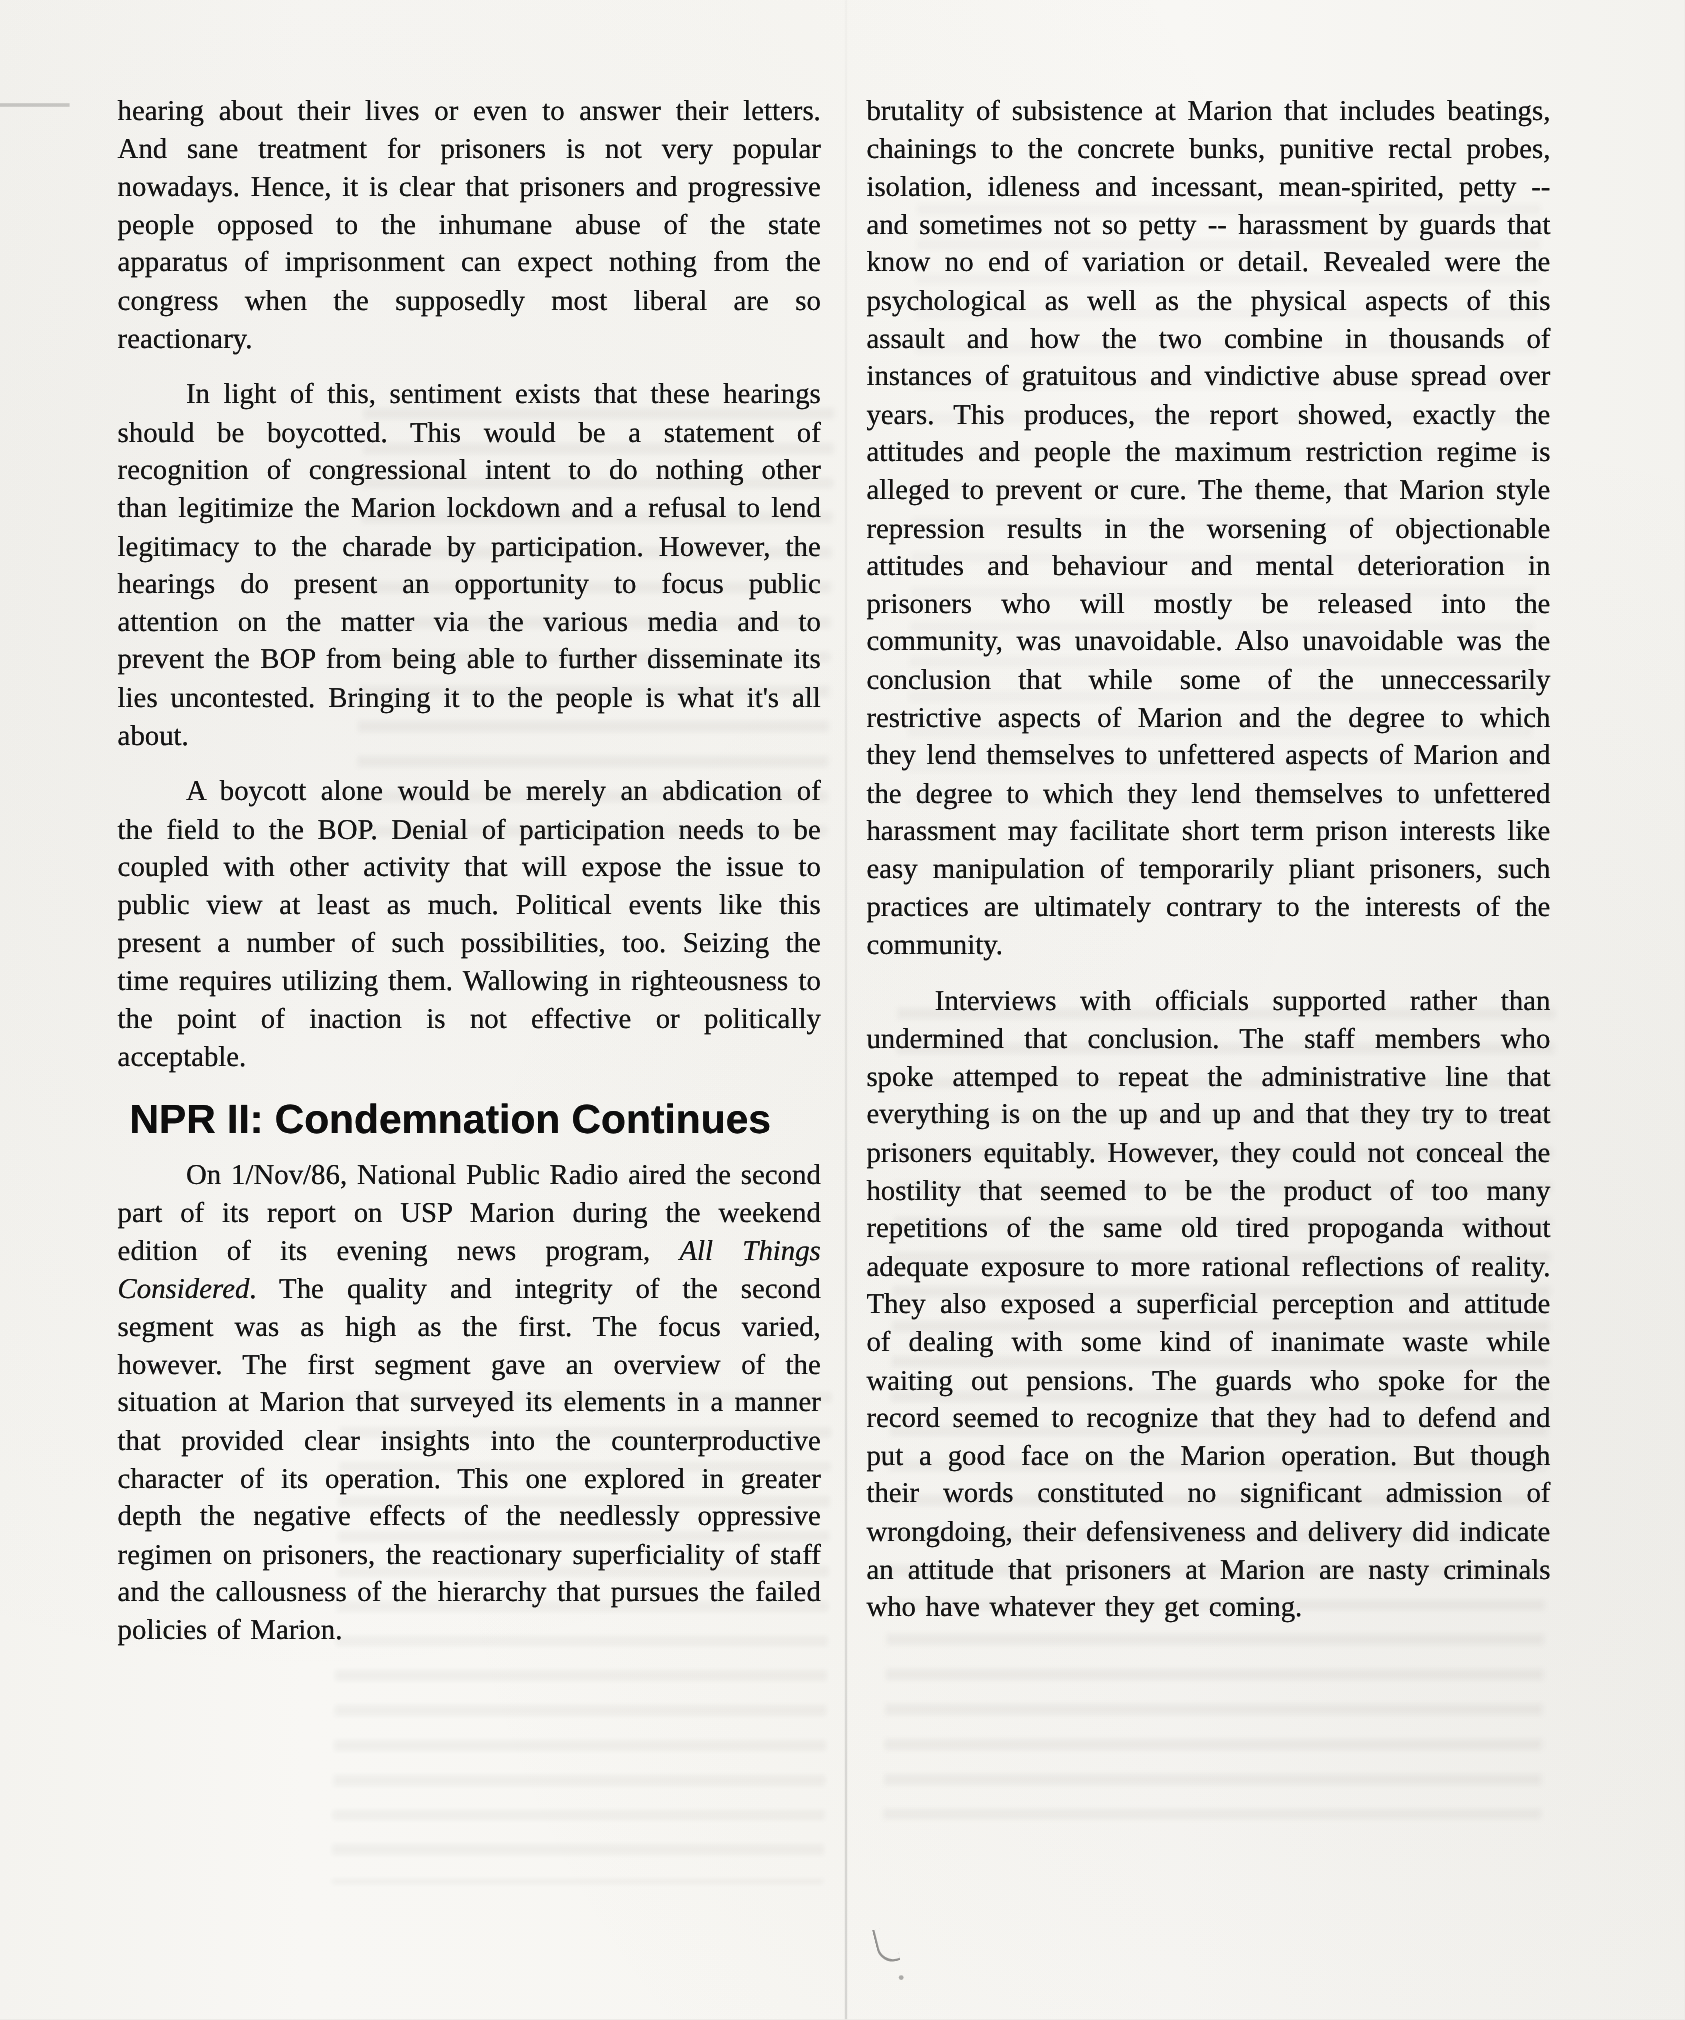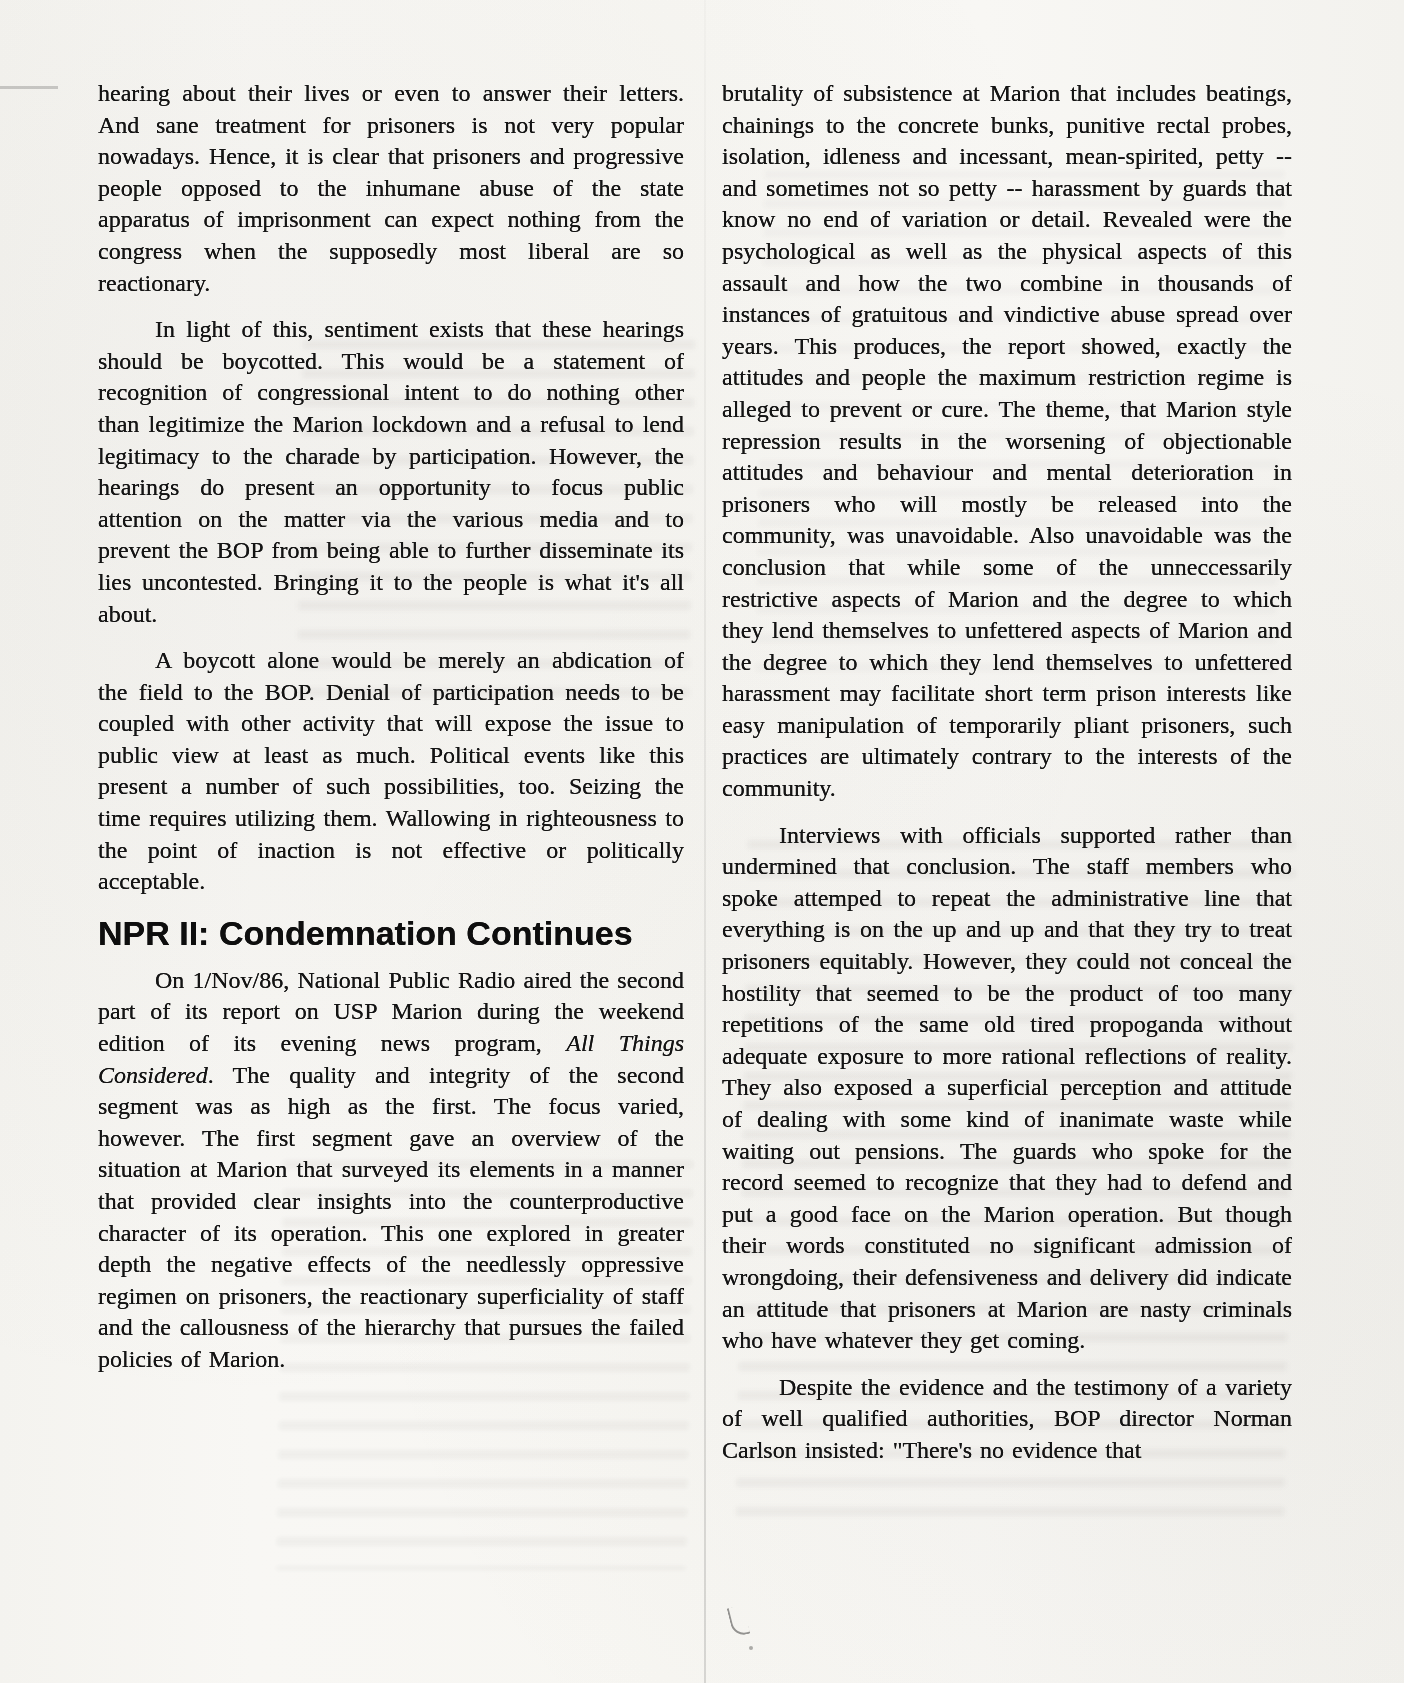--- a/index.html
+++ b/index.html
@@ -23,21 +23,21 @@
     font-size:24px;line-height:31.6px;
     color:#141414;
     text-align:justify;
     word-spacing:2px;
     text-shadow:0 0 0.4px currentColor;
   }
   .indent{text-indent:57px;}
   h2.heading{
     font-family:"Liberation Sans",sans-serif;
     font-weight:700;font-size:34px;line-height:40px;
-    color:#0e0e0e;margin:8px 0 12px 0;
+    color:#0e0e0e;margin:8px 0 12px 10px;
     text-shadow:0 0 0.5px currentColor;
   }
   em.it{font-style:italic;}
   .gutter-line{
     position:absolute;left:704px;top:0;width:2px;height:1683px;
     background:linear-gradient(to bottom, rgba(0,0,0,0.02), rgba(0,0,0,0.07) 55%, rgba(0,0,0,0.13) 95%);
   }
   
   .ghost{
     position:absolute;
@@ -87,20 +87,19 @@
     <p class="body">hearing about their lives or even to answer their letters. And sane treatment for prisoners is not very popular nowadays. Hence, it is clear that prisoners and progressive people opposed to the inhumane abuse of the state apparatus of imprisonment can expect nothing from the congress when the supposedly most liberal are so reactionary.</p>
     <p class="body indent">In light of this, sentiment exists that these hearings should be boycotted. This would be a statement of recognition of congressional intent to do nothing other than legitimize the Marion lockdown and a refusal to lend legitimacy to the charade by participation. However, the hearings do present an opportunity to focus public attention on the matter via the various media and to prevent the BOP from being able to further disseminate its lies uncontested. Bringing it to the people is what it's all about.</p>
     <p class="body indent">A boycott alone would be merely an abdication of the field to the BOP. Denial of participation needs to be coupled with other activity that will expose the issue to public view at least as much. Political events like this present a number of such possibilities, too. Seizing the time requires utilizing them. Wallowing in righteousness to the point of inaction is not effective or politically acceptable.</p>
     <h2 class="heading">NPR II: Condemnation Continues</h2>
     <p class="body indent"><span>On 1/Nov/86, National Public Radio aired the second part of its report on USP Marion during the weekend edition of its evening news program, </span><em class="it">All Things Considered</em><span>. The quality and integrity of the second segment was as high as the first. The focus varied, however. The first segment gave an overview of the situation at Marion that surveyed its elements in a manner that provided clear insights into the counterproductive character of its operation. This one explored in greater depth the negative effects of the needlessly oppressive regimen on prisoners, the reactionary superficiality of staff and the callousness of the hierarchy that pursues the failed policies of Marion.</span></p>
   </div>
 
   <div class="col right">
     <p class="body">brutality of subsistence at Marion that includes beatings, chainings to the concrete bunks, punitive rectal probes, isolation, idleness and incessant, mean-spirited, petty -- and sometimes not so petty -- harassment by guards that know no end of variation or detail. Revealed were the psychological as well as the physical aspects of this assault and how the two combine in thousands of instances of gratuitous and vindictive abuse spread over years. This produces, the report showed, exactly the attitudes and people the maximum restriction regime is alleged to prevent or cure. The theme, that Marion style repression results in the worsening of objectionable attitudes and behaviour and mental deterioration in prisoners who will mostly be released into the community, was unavoidable. Also unavoidable was the conclusion that while some of the unneccessarily restrictive aspects of Marion and the degree to which they lend themselves to unfettered aspects of Marion and the degree to which they lend themselves to unfettered harassment may facilitate short term prison interests like easy manipulation of temporarily pliant prisoners, such practices are ultimately contrary to the interests of the community.</p>
     <p class="body indent">Interviews with officials supported rather than undermined that conclusion. The staff members who spoke attemped to repeat the administrative line that everything is on the up and up and that they try to treat prisoners equitably. However, they could not conceal the hostility that seemed to be the product of too many repetitions of the same old tired propoganda without adequate exposure to more rational reflections of reality. They also exposed a superficial perception and attitude of dealing with some kind of inanimate waste while waiting out pensions. The guards who spoke for the record seemed to recognize that they had to defend and put a good face on the Marion operation. But though their words constituted no significant admission of wrongdoing, their defensiveness and delivery did indicate an attitude that prisoners at Marion are nasty criminals who have whatever they get coming.</p>
-    <p class="body indent">Despite the evidence and the testimony of a variety of well qualified authorities, BOP director Norman Carlson insisted: "There's no evidence that</p>
   </div>
 
   <div class="edge-dash"></div>
   <div class="squiggle"></div>
   <div class="speck sp1"></div>
 
 </div>
 
 </body></html>

